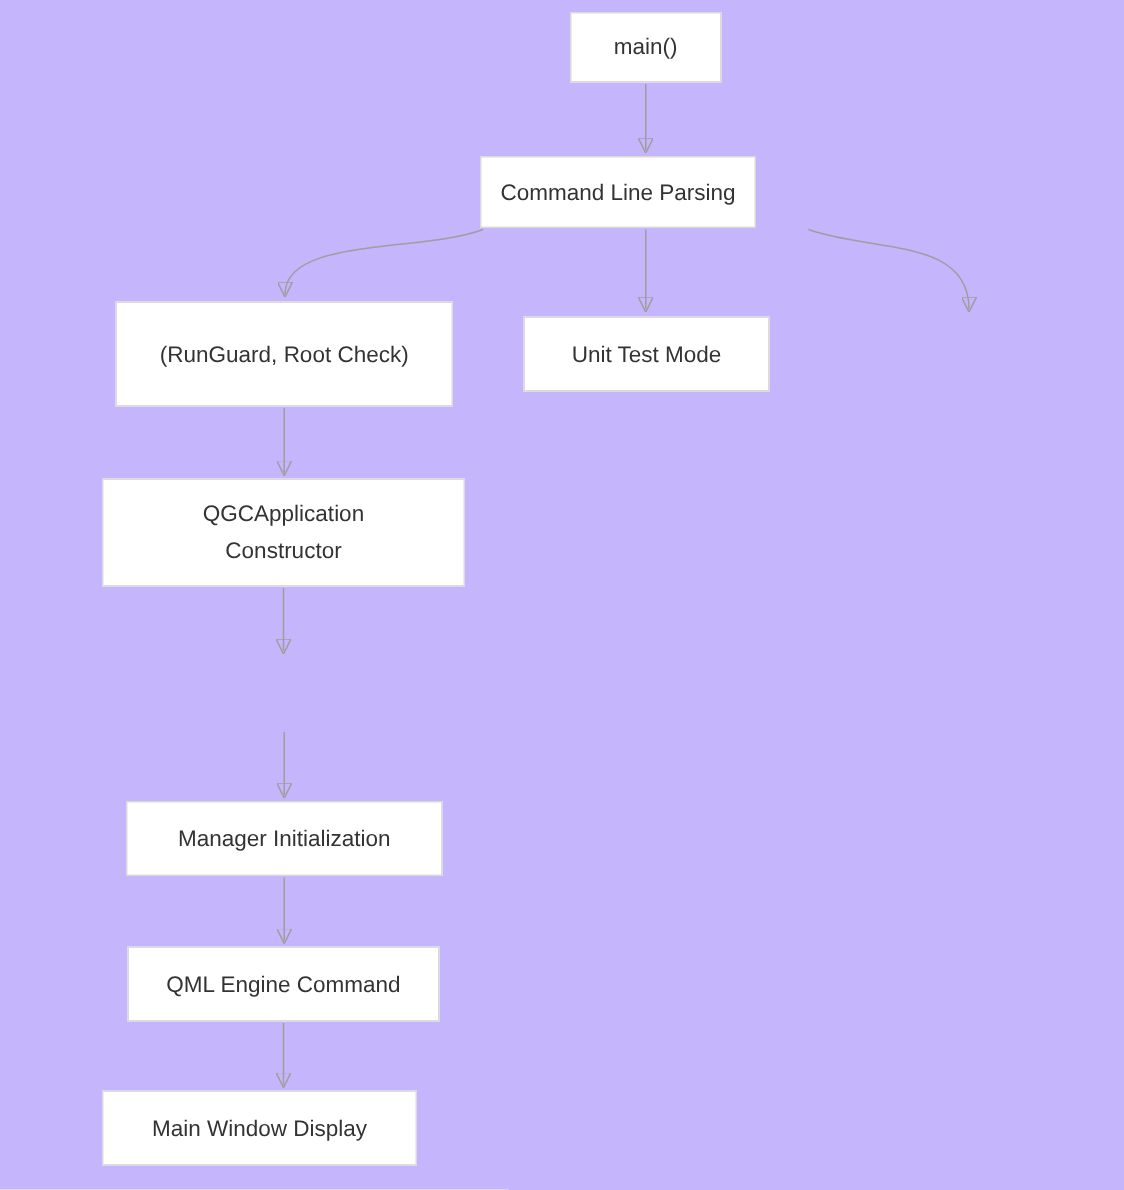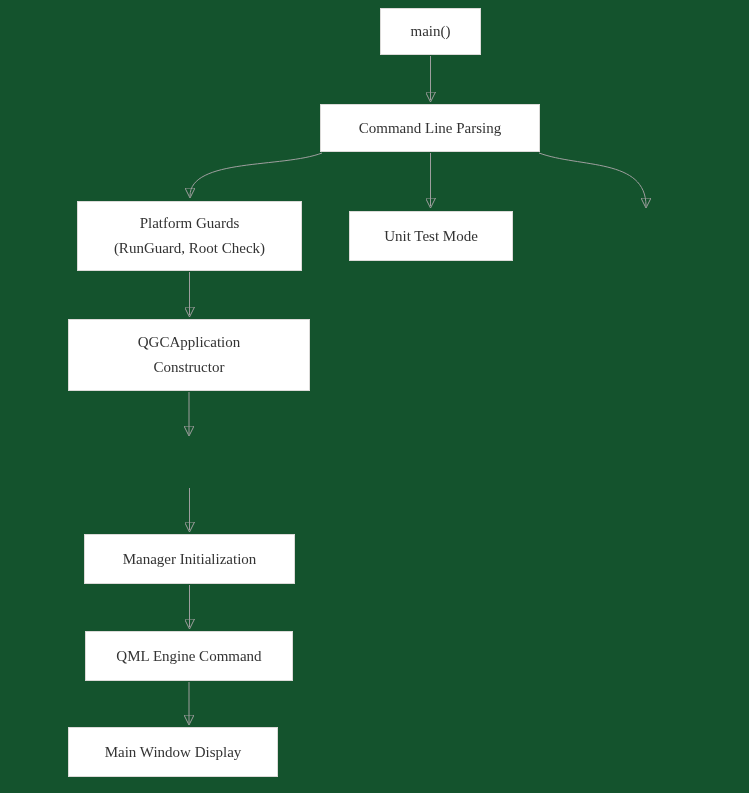--- a/index.html
+++ b/index.html
@@ -4,22 +4,22 @@
 <style>
   html, body {
     margin: 0;
     padding: 0;
     background: #f1f0ee;
   }
   .canvas {
     position: relative;
     width: 749px;
     height: 793px;
-    background: #14532d;
-    font-family: Liberation Serif, serif;
+    background: #c4b5fd;
+    font-family: Liberation Sans, sans-serif;
     overflow: hidden;
   }
   .edges {
     position: absolute;
     left: 0;
     top: 0;
     width: 749px;
     height: 793px;
   }
   .edges path {
@@ -36,21 +36,21 @@
     flex-direction: column;
     align-items: center;
     justify-content: center;
     text-align: center;
     color: #333333;
     font-size: 15px;
     line-height: 25px;
     white-space: nowrap;
   }
   .n-main            { left: 380px; top: 8px;   width: 101px; height: 47px; }
-  .n-cmdline         { left: 320px; top: 104px; width: 220px; height: 48px; }
+  .n-cmdline         { left: 320px; top: 104px; width: 184px; height: 48px; }
   .n-platform-guards { left: 77px;  top: 201px; width: 225px; height: 70px; }
   .n-unit-test       { left: 349px; top: 211px; width: 164px; height: 50px; text-align: center; }
   .n-simple-boot     { left: 559px; top: 211px; width: 174px; height: 50px; }
   .n-qgc-constructor { left: 68px;  top: 319px; width: 242px; height: 72px; }
   .n-qgc-init        { left: 84px;  top: 438px; width: 211px; height: 49px; }
   .n-manager-init    { left: 84px;  top: 534px; width: 211px; height: 50px; }
   .n-qml-engine      { left: 85px;  top: 631px; width: 208px; height: 50px; }
   .n-main-window     { left: 68px;  top: 727px; width: 210px; height: 50px; }
 </style>
 </head>
@@ -77,21 +77,20 @@
 
   <div class="node n-main">
     <span>main()</span>
   </div>
 
   <div class="node n-cmdline">
     <span>Command Line Parsing</span>
   </div>
 
   <div class="node n-platform-guards">
-    <span>Platform Guards</span>
     <span>(RunGuard, Root Check)</span>
   </div>
 
   <div class="node n-unit-test">
     <span>Unit Test Mode</span>
   </div>
 
 
   <div class="node n-qgc-constructor">
     <span>QGCApplication</span>

